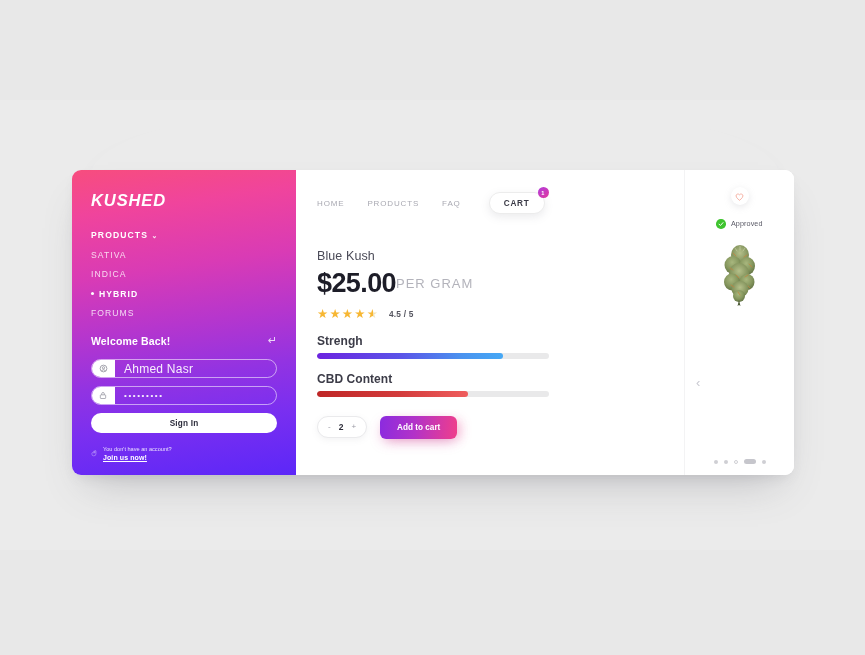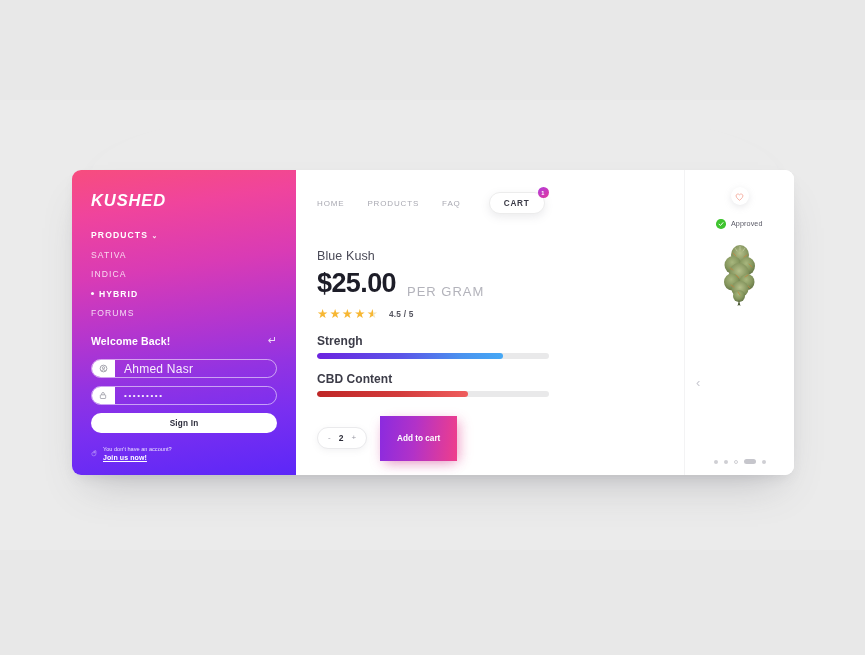--- a/index.html
+++ b/index.html
@@ -73,42 +73,42 @@
     position:relative;margin-left:5px;background:#fff;border:1px solid #ececec;border-radius:12px;
     padding:5.5px 14px;font-size:8.2px;font-weight:bold;letter-spacing:.8px;color:#3a3a46;cursor:pointer;
     box-shadow:0 3px 8px rgba(130,130,140,.16);
   }
   #cart-badge{
     position:absolute;right:-5px;top:-6px;width:11px;height:11px;border-radius:50%;
     background:linear-gradient(140deg,#b03bdd,#e23a9c);color:#fff;font-size:5.6px;font-weight:bold;
     display:flex;align-items:center;justify-content:center;
   }
   #product-title{font-size:12.5px;color:#4a4a57;margin-top:35px;letter-spacing:.1px;}
-  #price-row{display:flex;align-items:flex-end;gap:11px;margin-top:5px;}
+  #price-row{display:flex;align-items:center;margin-top:5px;}
   #price{font-size:27px;font-weight:bold;color:#1d1d28;letter-spacing:-.6px;}
   #price-unit{font-size:13px;letter-spacing:1px;color:#b3b3bb;}
   #rating-row{display:flex;align-items:center;gap:10px;margin-top:9px;}
   #stars{font-size:12.5px;color:#f7b733;letter-spacing:1.2px;line-height:1;}
   #rating-value{font-size:8.3px;color:#55555f;font-weight:bold;letter-spacing:.2px;}
   #reviews-row{font-size:7.6px;color:#bdbdc5;margin-top:5px;cursor:pointer;}
   .meter-block{margin-top:13px;width:232px;}
   .meter-label{font-size:12px;color:#3c3c48;font-weight:bold;margin-bottom:5px;letter-spacing:.05px;}
   .meter-track{height:6px;border-radius:3px;background:#e9e9ea;overflow:hidden;}
   .meter-fill{height:100%;border-radius:3px;}
   #strength-fill{background:linear-gradient(90deg,#6c24e0 0%,#5b54e8 45%,#4a93ef 78%,#45a8f5 100%);}
   #cbd-fill{background:linear-gradient(90deg,#bf2626 0%,#d33c3c 55%,#ef5d5d 100%);}
   #action-row{display:flex;align-items:center;gap:13px;margin-top:19px;}
   #qty-stepper{
     display:flex;align-items:center;gap:8px;border:1px solid #eaeaec;border-radius:11px;
     padding:5px 10px;background:#fff;box-shadow:0 2px 6px rgba(140,140,150,.10);
   }
   .qty-btn{font-size:8px;color:#9a9aa4;cursor:pointer;line-height:1;}
   #qty-value{font-size:8.5px;font-weight:bold;color:#2c2c38;}
   #add-to-cart-button{
-    position:relative;border-radius:0;padding:18px 17px;font-size:8.2px;font-weight:bold;color:#fff;
+    position:relative;border-radius:6px;padding:7px 17px;font-size:8.2px;font-weight:bold;color:#fff;
     background:linear-gradient(95deg,#8b2bdf 0%,#b232c8 45%,#ef3e8b 100%);cursor:pointer;
     box-shadow:0 5px 13px -3px rgba(200,60,150,.40),6px 2px 11px -2px rgba(235,70,140,.28);
   }
 
   
   #right-rail{
     position:absolute;right:0;top:0;width:110px;height:100%;
     border-left:1px solid #f3f3f4;display:flex;flex-direction:column;align-items:center;padding-top:17px;
   }
   #favorite-button{

